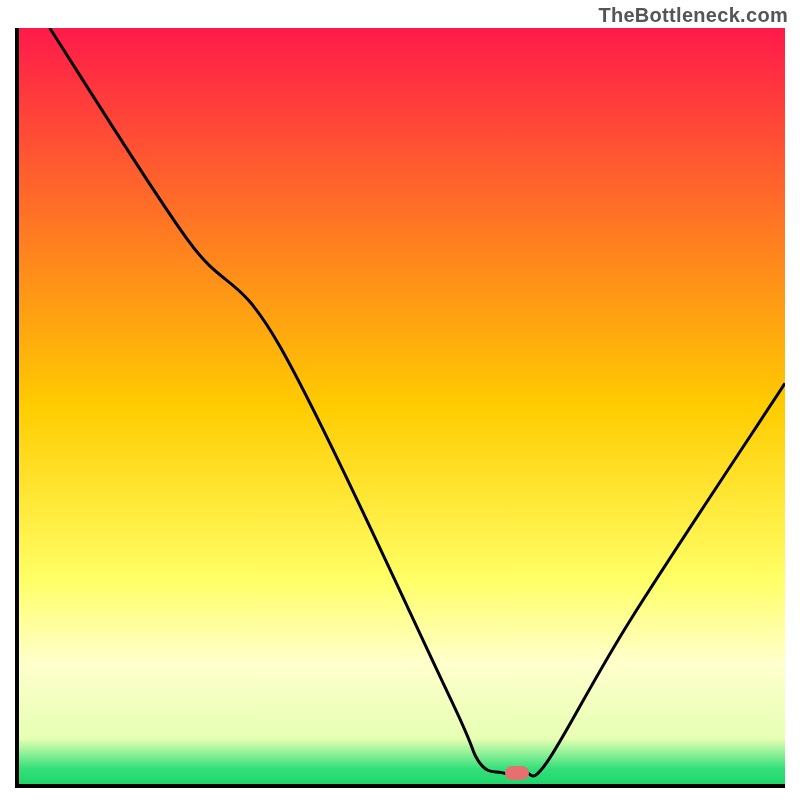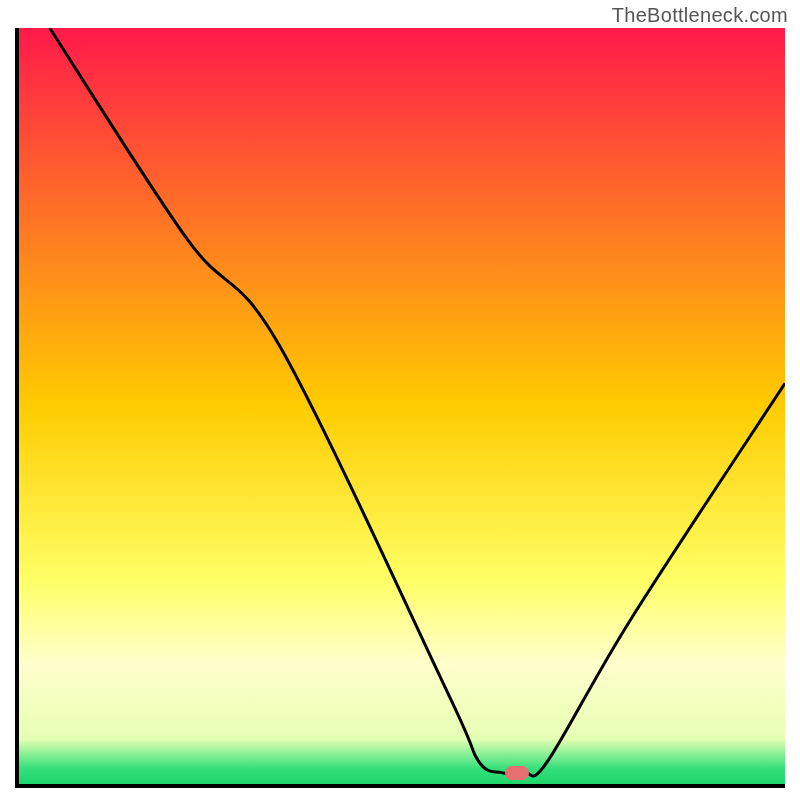--- a/index.html
+++ b/index.html
@@ -13,21 +13,21 @@
     background: #ffffff;
     font-family: Arial, sans-serif;
     position: relative;
   }
   .watermark {
     position: absolute;
     top: 4px;
     right: 12px;
     font-size: 20px;
     color: #555555;
-    font-weight: normal;
+    font-weight: bold;
     letter-spacing: 0.3px;
   }
   .chart-container {
     position: absolute;
     top: 28px;
     left: 15px;
     width: 770px;
     height: 760px;
     border-left: 4px solid #000000;
     border-bottom: 4px solid #000000;

